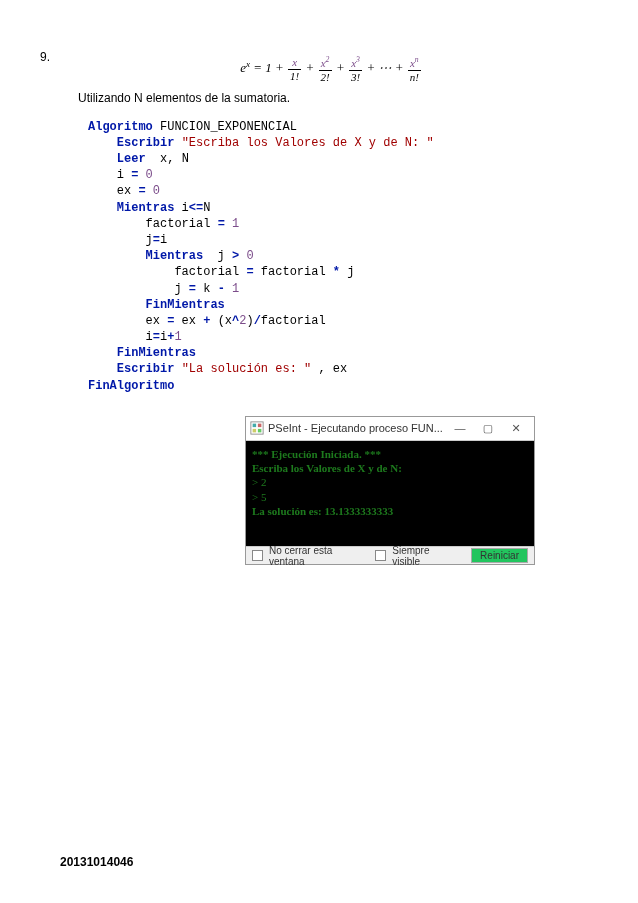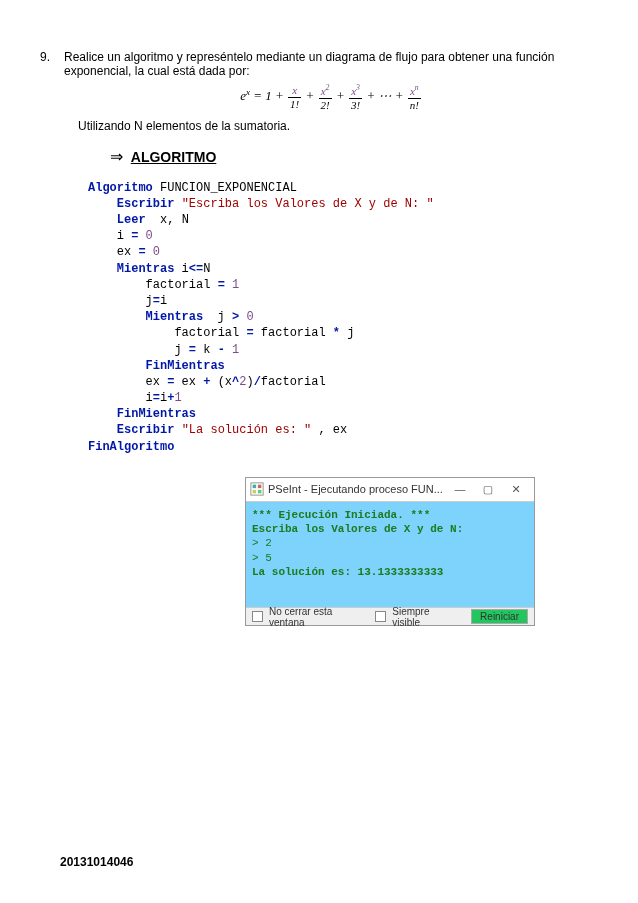--- a/index.html
+++ b/index.html
@@ -87,23 +87,24 @@
     width:14px;height:14px; display:inline-flex;align-items:center;justify-content:center;
     margin-right:4px;
   }
   .titlebar .appicon svg{width:14px;height:14px;}
   .titlebar .title { flex:1; white-space:nowrap; overflow:hidden; text-overflow:ellipsis;}
   .winbtn {
     width:28px; height:18px; display:inline-flex;align-items:center;justify-content:center;
     font-family: Arial,sans-serif; font-size:11px; color:#555;
   }
   .console-body {
-    background:#7dd3fc;
+    background:#000000;
     padding:6px 6px 28px 6px;
     min-height:100px;
+    font-family:Liberation Serif, serif;
   }
   .cline { white-space:pre; line-height:1.3;}
   .cgrn  { color:#1d7a1d; font-weight:bold;}
   .cbold { color:#1d7a1d; font-weight:bold;}
   .cnorm { color:#1d7a1d; }
   .statusbar {
     display:flex;
     align-items:center;
     gap:6px;
     border-top:1px solid #ccc;
@@ -136,39 +137,34 @@
     font-weight:bold;
   }
 </style>
 </head>
 <body>
 
 <div class="page">
   <div class="problem">
     <div class="problem-num">9.</div>
     <div class="problem-body">
-      <span>Realice un algoritmo y represéntelo mediante un diagrama de flujo para obtener una función exponencial, la cual está dada por:</span>
       <div class="formula">
         <span>e<sup>x</sup> = 1 + </span>
         <span class="frac"><span class="num">x</span><span class="den">1!</span></span>
         <span> + </span>
         <span class="frac"><span class="num">x<sup>2</sup></span><span class="den">2!</span></span>
         <span> + </span>
         <span class="frac"><span class="num">x<sup>3</sup></span><span class="den">3!</span></span>
         <span> + ⋯ + </span>
         <span class="frac"><span class="num">x<sup>n</sup></span><span class="den">n!</span></span>
       </div>
     </div>
   </div>
   <div class="sub-text">Utilizando N elementos de la sumatoria.</div>
 
-  <div class="algo-head">
-    <span class="arrow">⇒</span>
-    <span class="u">ALGORITMO</span>
-  </div>
 
   <div class="code"><span class="kw">Algoritmo</span><span class="id"> FUNCION_EXPONENCIAL</span>
     <span class="kw">Escribir</span> <span class="str">"Escriba los Valores de X y de N: "</span>
     <span class="kw">Leer</span><span class="id">  x, N</span>
     <span class="id">i </span><span class="op">=</span><span class="num"> 0</span>
     <span class="id">ex </span><span class="op">=</span><span class="num"> 0</span>
     <span class="kw">Mientras</span><span class="id"> i</span><span class="op">&lt;=</span><span class="id">N</span>
         <span class="id">factorial </span><span class="op">=</span><span class="num"> 1</span>
         <span class="id">j</span><span class="op">=</span><span class="id">i</span>
         <span class="kw">Mientras</span><span class="id">  j </span><span class="op">&gt;</span><span class="num"> 0</span>

